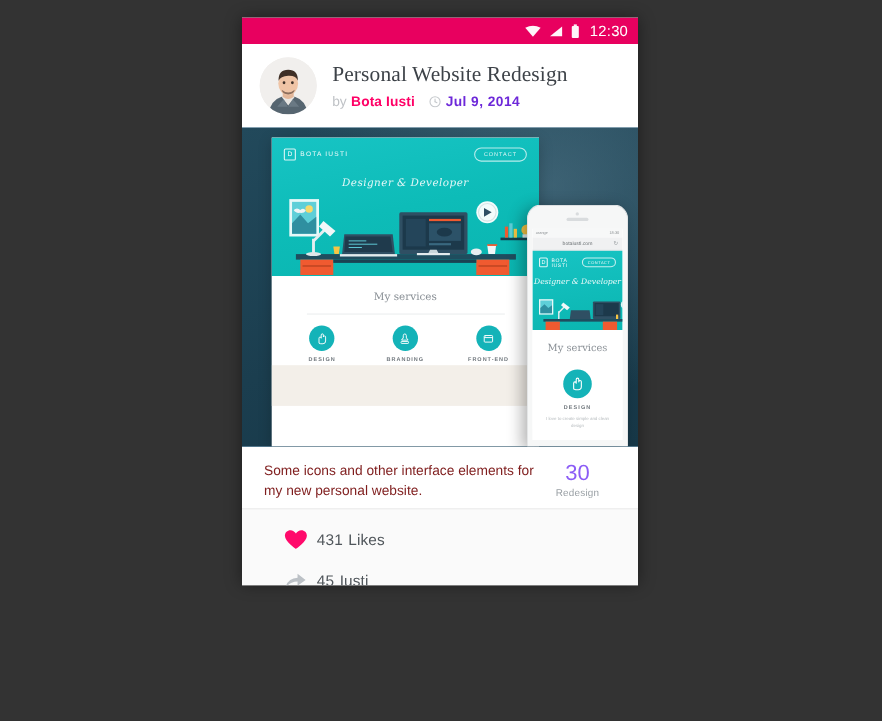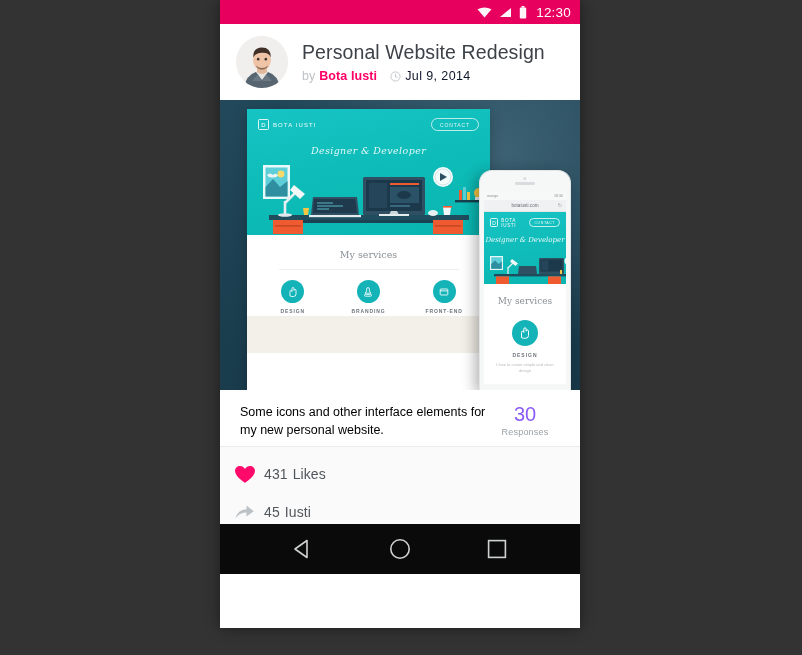--- a/index.html
+++ b/index.html
@@ -11,23 +11,23 @@
     height: 655px;
     background: #333333;
     font-family: "Liberation Sans", sans-serif;
     overflow: hidden;
   }
 
   
   #phone {
     position: absolute;
     left: 220px;
-    top: 0;
+    top: 16px;
     width: 360px;
-    height: 628px;
+    height: 516px;
     background: #ffffff;
     overflow: hidden;
     box-shadow: 0 0 14px rgba(0,0,0,0.45);
   }
 
   
   .statusbar {
     height: 24px;
     background: #e8005f;
     display: flex;
@@ -109,39 +109,40 @@
     margin-left: 14px;
     display: flex;
     flex-direction: column;
     justify-content: center;
   }
   .shot-title {
     font-size: 19.5px;
     color: #3d4248;
     line-height: 1.18;
     letter-spacing: 0.1px;
+    font-family: Liberation Serif, serif;
   }
   .shot-byline {
     margin-top: 5px;
     font-size: 12.5px;
     display: flex;
     align-items: center;
     color: #b9bcc0;
   }
   .byline-by { color: #bfc2c6; margin-right: 4px; }
   .byline-author {
     color: #ff0066;
     font-weight: bold;
     letter-spacing: 0.1px;
   }
   .byline-sep { width: 13px; }
   .clock-icon { display: block; margin-right: 4px; }
   .byline-date {
-    color: #0f172a;
-    font-weight: normal;
+    color: #6d28d9;
+    font-weight: bold;
     letter-spacing: 0.4px;
   }
 
   
   .shot-image {
     position: relative;
     height: 290px;
     background: #0c4a6e;
     overflow: hidden;
   }
@@ -416,21 +417,21 @@
     background: #ffffff;
     display: flex;
     align-items: flex-start;
     padding: 13px 18px 14px 20px;
     box-sizing: border-box;
     height: 56px;
   }
   .desc-text {
     flex: 1;
     font-size: 12.5px;
-    color: #000000;
+    color: #7f1d1d;
     line-height: 1.45;
   }
   .responses {
     width: 74px;
     text-align: center;
     flex: 0 0 auto;
     padding-top: 1px;
   }
   .responses-count {
     color: #8b5cf6;
@@ -455,21 +456,21 @@
   .stats-row {
     display: flex;
     height: 26px;
     align-items: center;
   }
   .stats-row + .stats-row { margin-top: 12px; }
   .stat {
     flex: 1;
     display: flex;
     align-items: center;
-    padding-left: 14px;
+    padding-left: 38px;
     box-sizing: border-box;
   }
   .stat-ico {
     width: 22px;
     display: flex;
     align-items: center;
     justify-content: flex-start;
     flex: 0 0 auto;
   }
   .stat-ico svg { display: block; }
@@ -723,21 +724,21 @@
           <div class="pm-serv-desc">I love to create simple and clean design</div>
         </div>
       </div>
     </div>
   </div>
 
   <div class="desc-row">
     <div class="desc-text">Some icons and other interface elements for my new personal website.</div>
     <div class="responses">
       <div class="responses-count">30</div>
-      <div class="responses-label">Responses</div>
+      <div class="responses-label">Redesign</div>
     </div>
   </div>
 
   <div class="stats">
     <div class="stats-row">
       <div class="stat">
         <span class="stat-ico">
           <svg width="22" height="19" viewBox="0 0 22 19">
             <path d="M11 18 C11 18 1 11.6 1 6.1 C1 3 3.3 1 6 1 C8.1 1 9.9 2.2 11 4 C12.1 2.2 13.9 1 16 1 C18.7 1 21 3 21 6.1 C21 11.6 11 18 11 18 Z" fill="#ff0a6b"></path>
           </svg>

